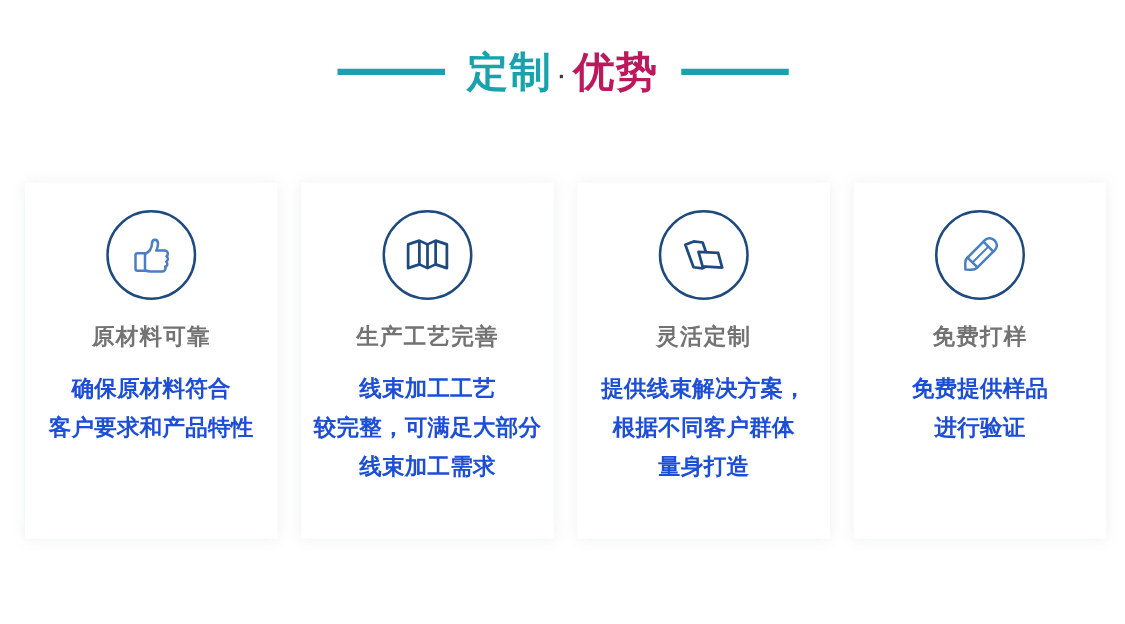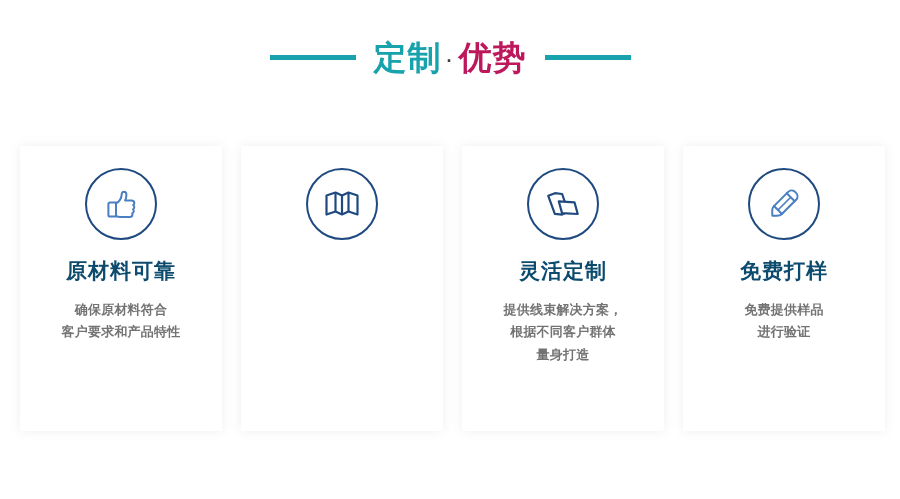--- a/index.html
+++ b/index.html
@@ -88,32 +88,32 @@
     align-items: center;
     justify-content: center;
     box-sizing: border-box;
     margin-bottom: 20px;
   }
   .icon-circle svg {
     display: block;
   }
 
   .card-title {
-    font-size: 21px;
+    font-size: 18px;
     font-weight: bold;
-    color: #0c4a6e;
+    color: #737373;
     letter-spacing: 1px;
     line-height: 1;
     margin-bottom: 18px;
     text-align: center;
   }
   .card-desc {
-    font-size: 13px;
+    font-size: 18px;
     font-weight: bold;
-    color: #737373;
+    color: #1d4ed8;
     line-height: 1.72;
     text-align: center;
     letter-spacing: 0.2px;
     padding: 0 8px;
     white-space: pre-line;
   }
 </style>
 </head>
 <body>
 
@@ -143,20 +143,24 @@
 
   <div class="card">
     <div class="icon-circle">
       <svg width="42" height="42" viewBox="0 0 42 42" fill="none">
         <path d="M5.5 12.5 L14.5 9.5 L21 12.5 L27.5 9.5 L36.5 12.5 L36.5 31.5 L27.5 28.5 L21 31.5 L14.5 28.5 L5.5 31.5 Z" stroke="#1f4a80" stroke-width="2.2" stroke-linejoin="round"></path>
         <path d="M14.5 9.5 L14.5 28.5" stroke="#1f4a80" stroke-width="2.2" stroke-linejoin="round"></path>
         <path d="M21 12.5 L21 31.5" stroke="#1f4a80" stroke-width="2.2" stroke-linejoin="round"></path>
         <path d="M27.5 9.5 L27.5 28.5" stroke="#1f4a80" stroke-width="2.2" stroke-linejoin="round"></path>
       </svg>
     </div>
+    <div class="card-title">生产工艺完善</div>
+    <div class="card-desc">线束加工工艺
+较完整，可满足大部分
+线束加工需求</div>
   </div>
 
   <div class="card">
     <div class="icon-circle">
       <svg width="42" height="42" viewBox="0 0 42 42" fill="none">
         <path d="M18.5 32 L11.5 30.2 L7.5 11.5 L14.5 9.8 L21.5 11.6 L25 29.8 Z" stroke="#1f4a80" stroke-width="2.2" stroke-linejoin="round" fill="#ffffff" transform="rotate(-8 16.5 21)"></path>
         <path d="M17.5 17.5 L33 20 L35 32 L19.5 29.5 Z" stroke="#1f4a80" stroke-width="2.2" stroke-linejoin="round" fill="#ffffff" transform="rotate(-6 26 24.5)"></path>
       </svg>
     </div>
     <div class="card-title">灵活定制</div>

